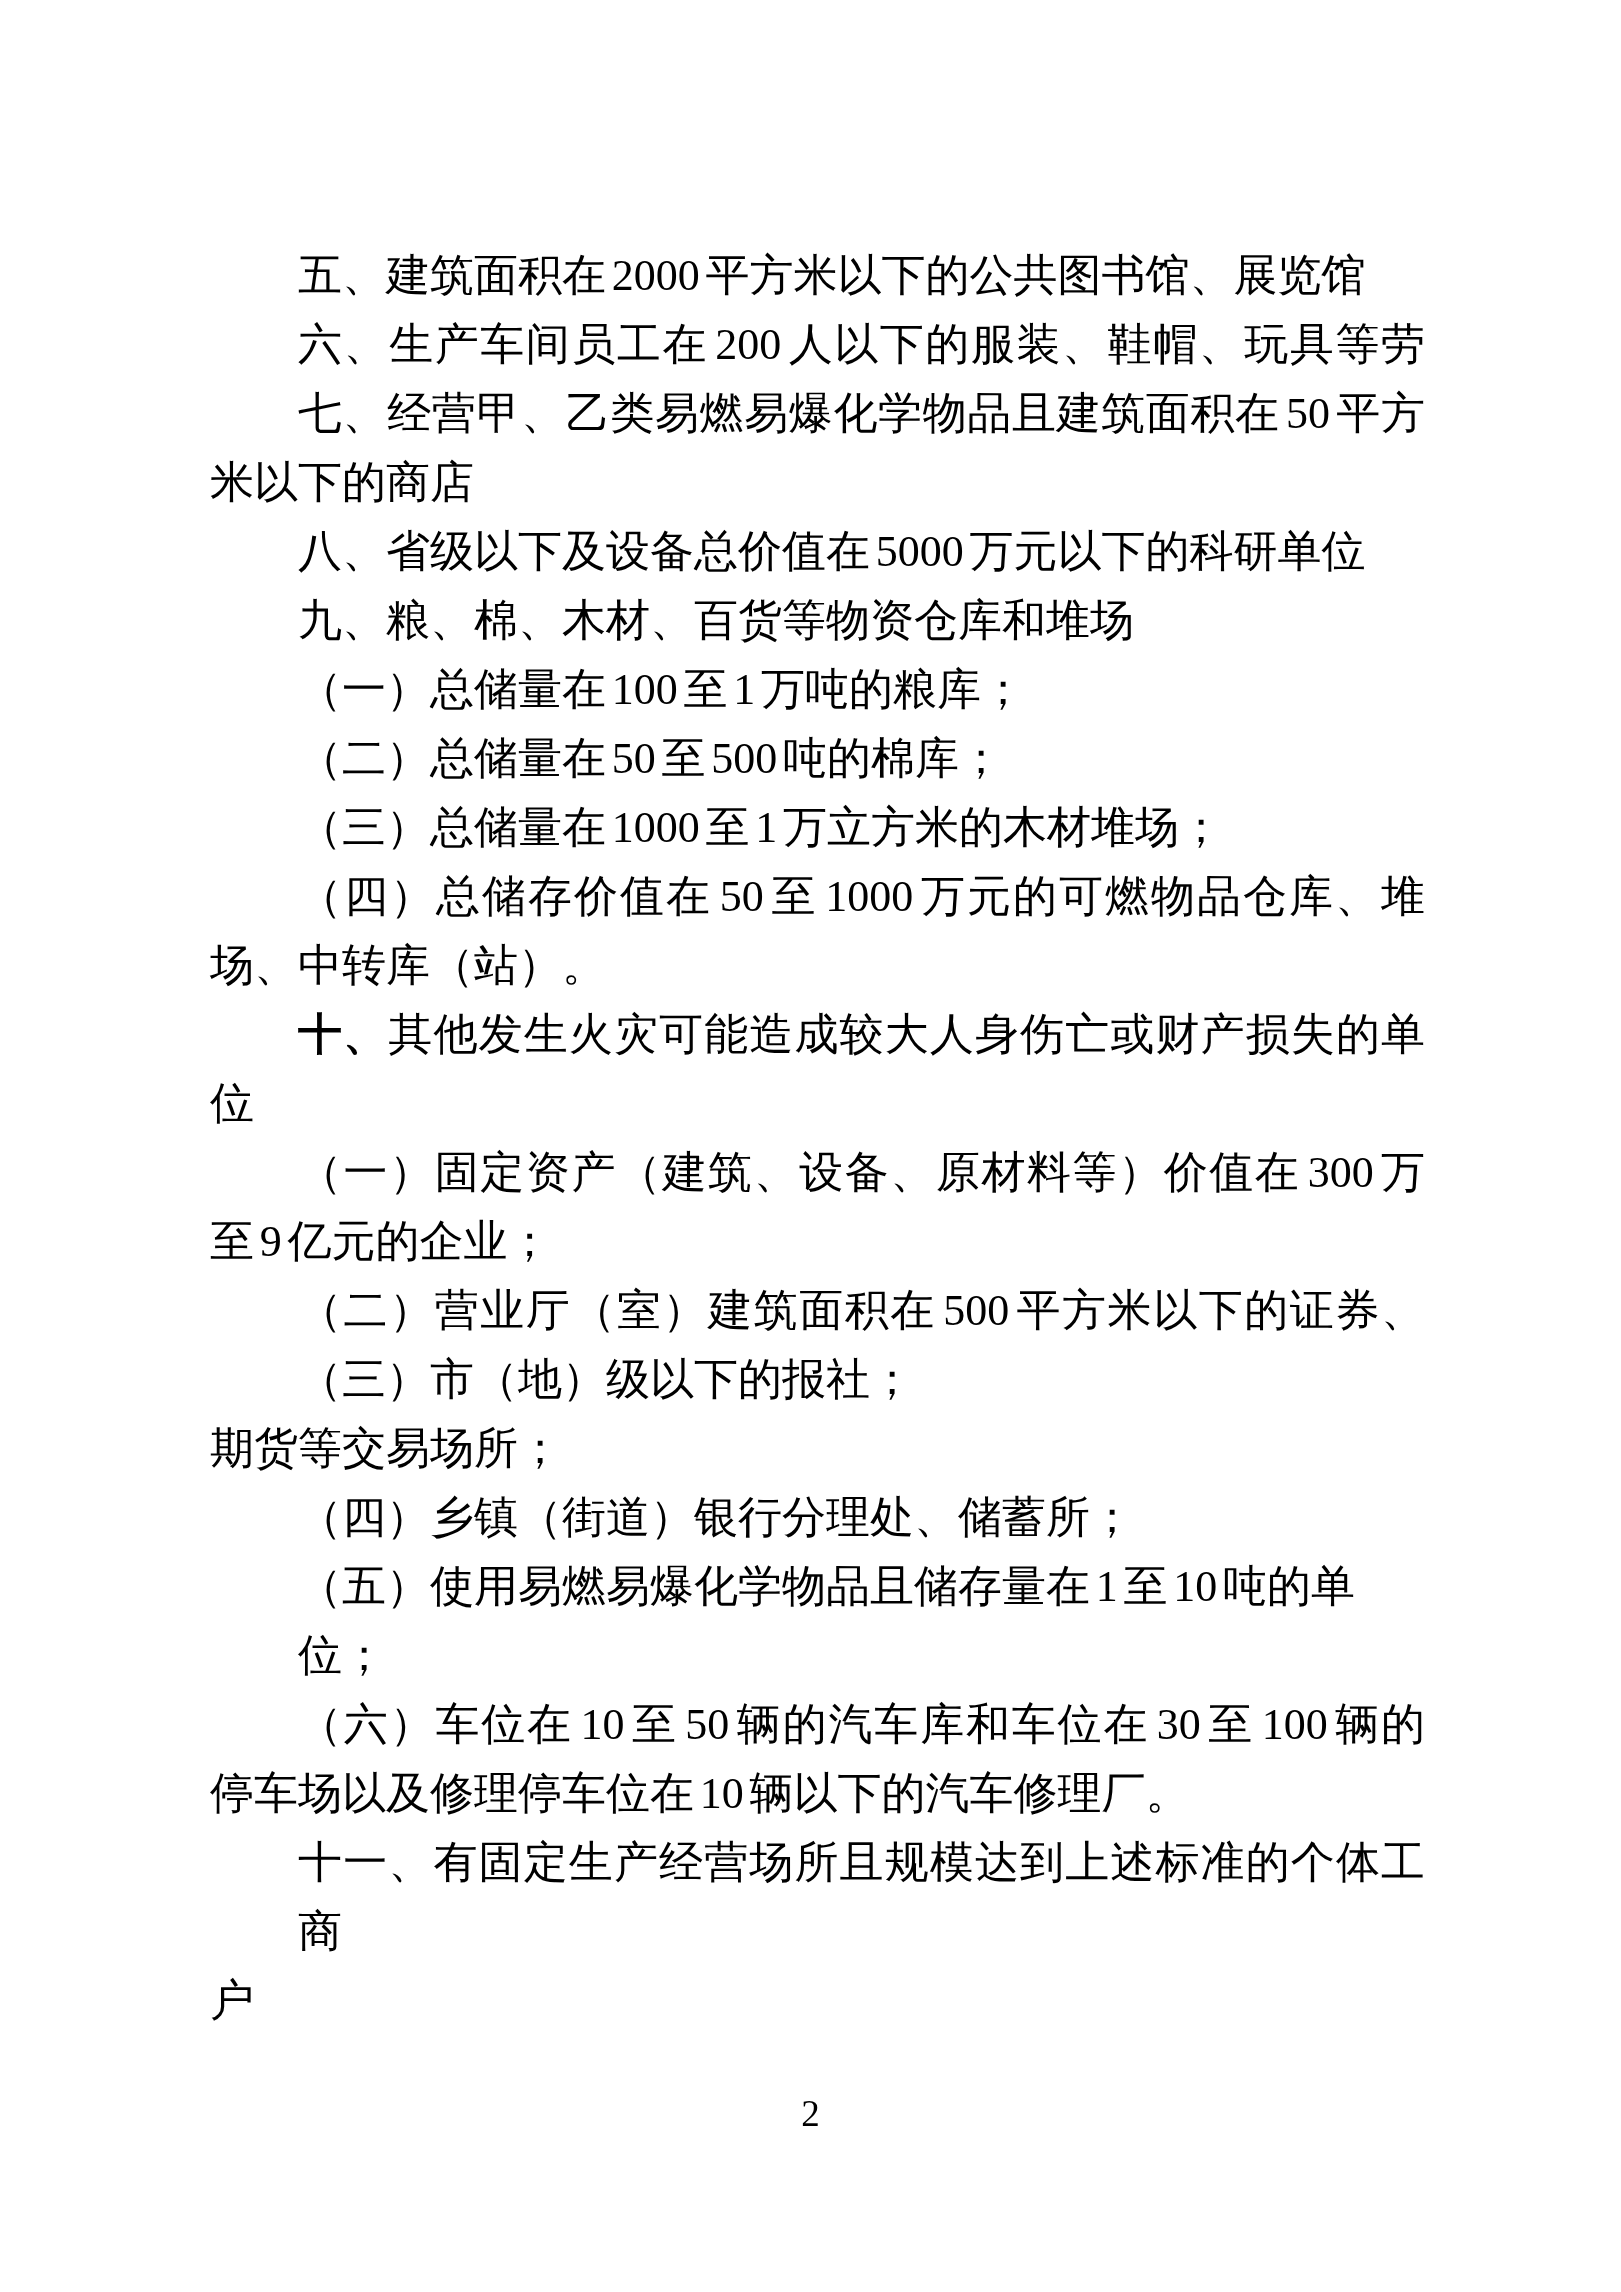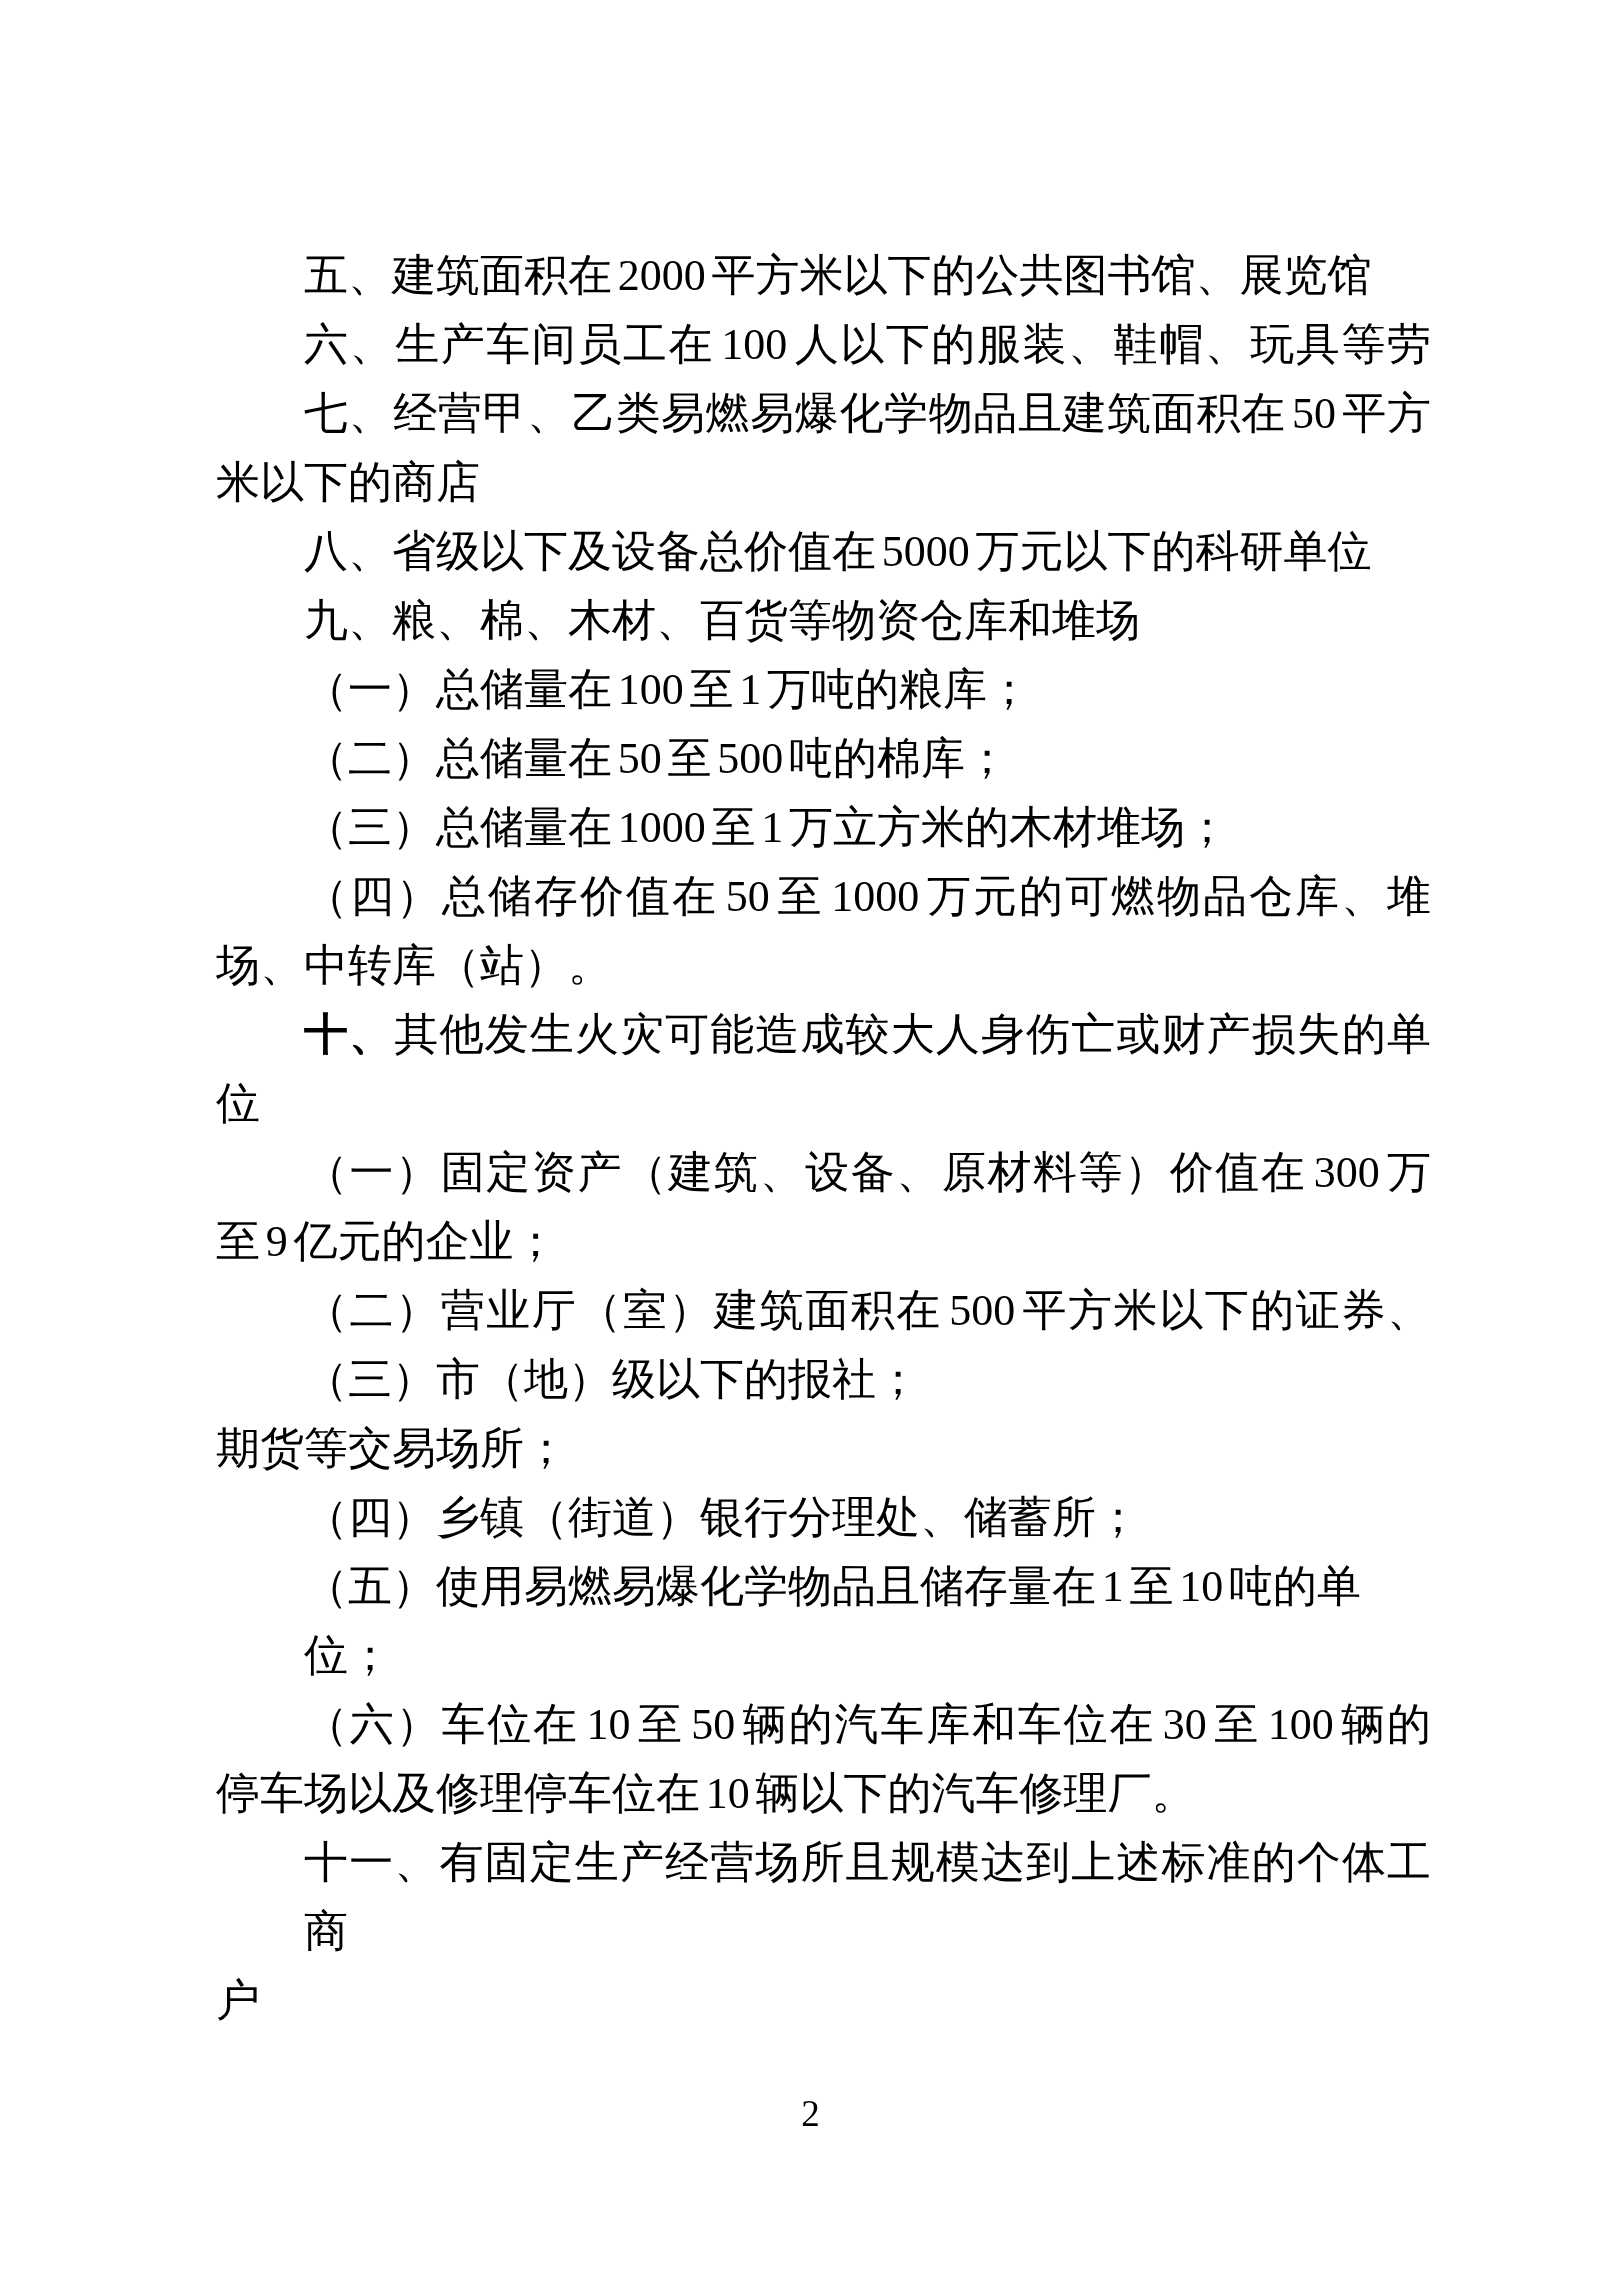--- a/index.html
+++ b/index.html
@@ -7,21 +7,21 @@
     position: relative;
     width: 1621px;
     height: 2293px;
     background: #ffffff;
     overflow: hidden;
     font-family: "Liberation Serif", "DejaVu Sans", sans-serif;
     color: #000000;
   }
   .textblock {
     position: absolute;
-    left: 216px;
+    left: 210px;
     top: 241px;
     width: 1215px;
   }
   .ln {
     font-size: 44px;
     line-height: 69px;
     white-space: normal;
     word-spacing: -0.12em;
     text-align: left;
   }
@@ -41,21 +41,21 @@
     font-family: "Liberation Serif", serif;
     color: #000000;
   }
 </style>
 </head>
 <body>
 
 <div class="page">
   <div class="textblock">
     <div class="ln ind"><span>五、建筑面积在 2000 平方米以下的公共图书馆、展览馆</span></div>
-    <div class="ln ind fill"><span>六、生产车间员工在 100 人以下的服装、鞋帽、玩具等劳</span></div>
+    <div class="ln ind fill"><span>六、生产车间员工在 200 人以下的服装、鞋帽、玩具等劳</span></div>
     <div class="ln ind fill"><span>七、经营甲、乙类易燃易爆化学物品且建筑面积在 50 平方</span></div>
     <div class="ln"><span>米以下的商店</span></div>
     <div class="ln ind"><span>八、省级以下及设备总价值在 5000 万元以下的科研单位</span></div>
     <div class="ln ind"><span>九、粮、棉、木材、百货等物资仓库和堆场</span></div>
     <div class="ln ind"><span>（一）总储量在 100 至 1 万吨的粮库；</span></div>
     <div class="ln ind"><span>（二）总储量在 50 至 500 吨的棉库；</span></div>
     <div class="ln ind"><span>（三）总储量在 1000 至 1 万立方米的木材堆场；</span></div>
     <div class="ln ind fill"><span>（四）总储存价值在 50 至 1000 万元的可燃物品仓库、堆</span></div>
     <div class="ln"><span>场、中转库（站）。</span></div>
     <div class="ln ind fill"><span class="b">十、</span><span>其他发生火灾可能造成较大人身伤亡或财产损失的单</span></div>

